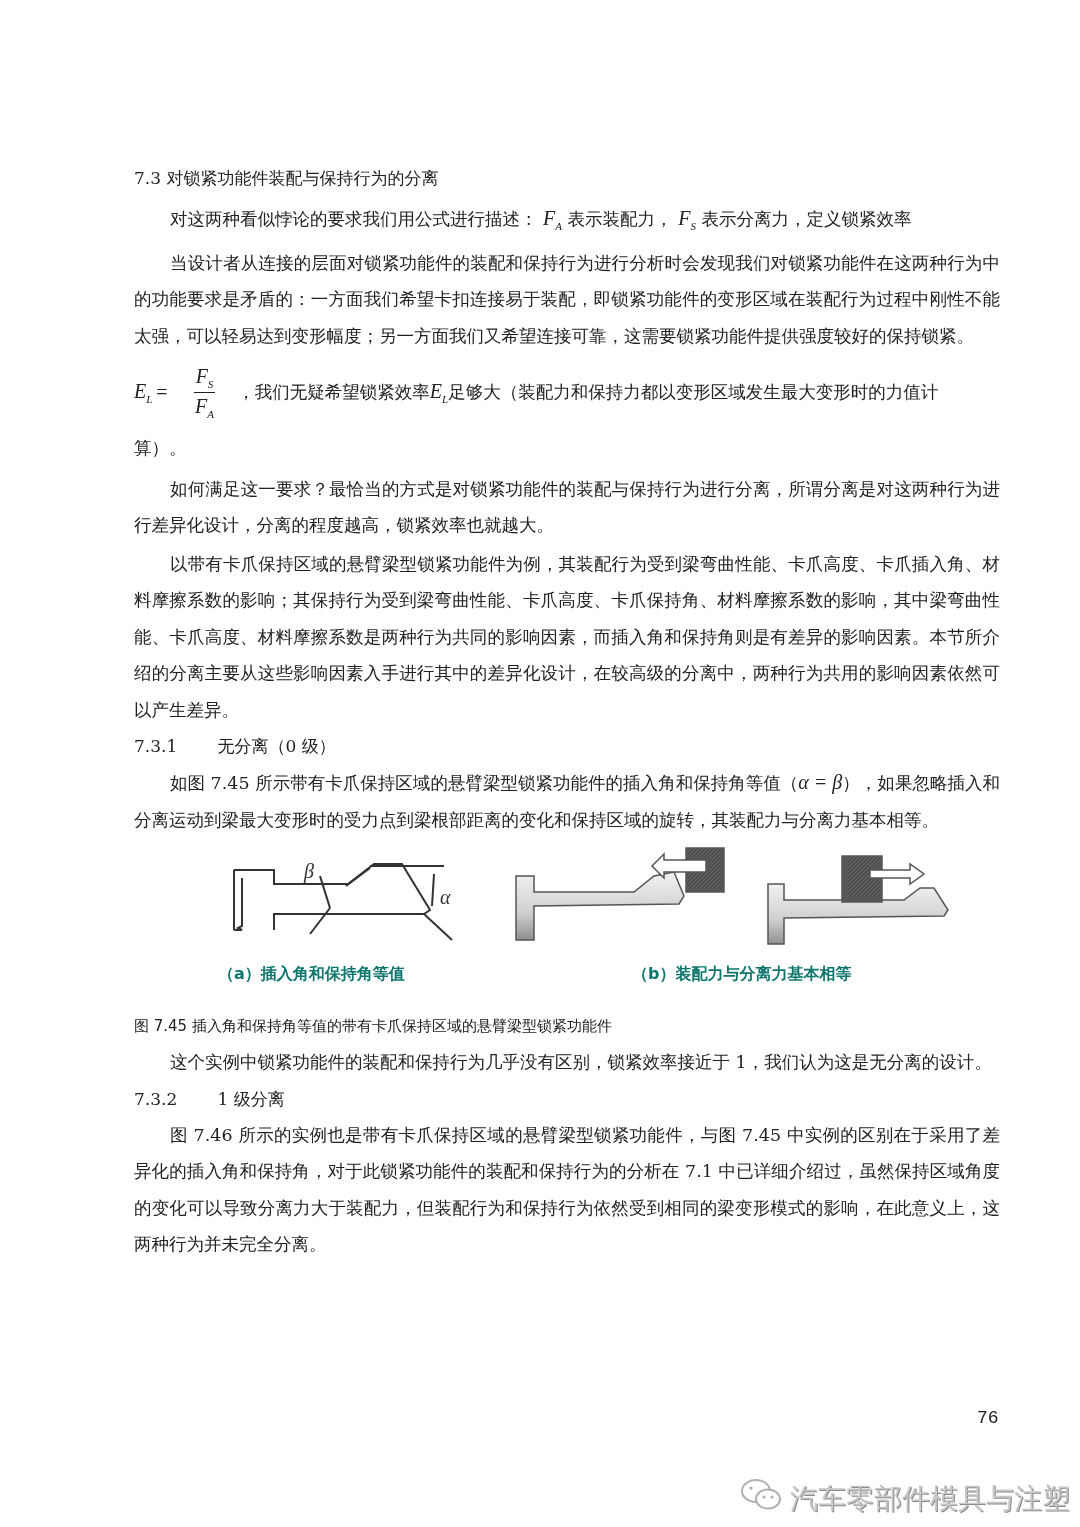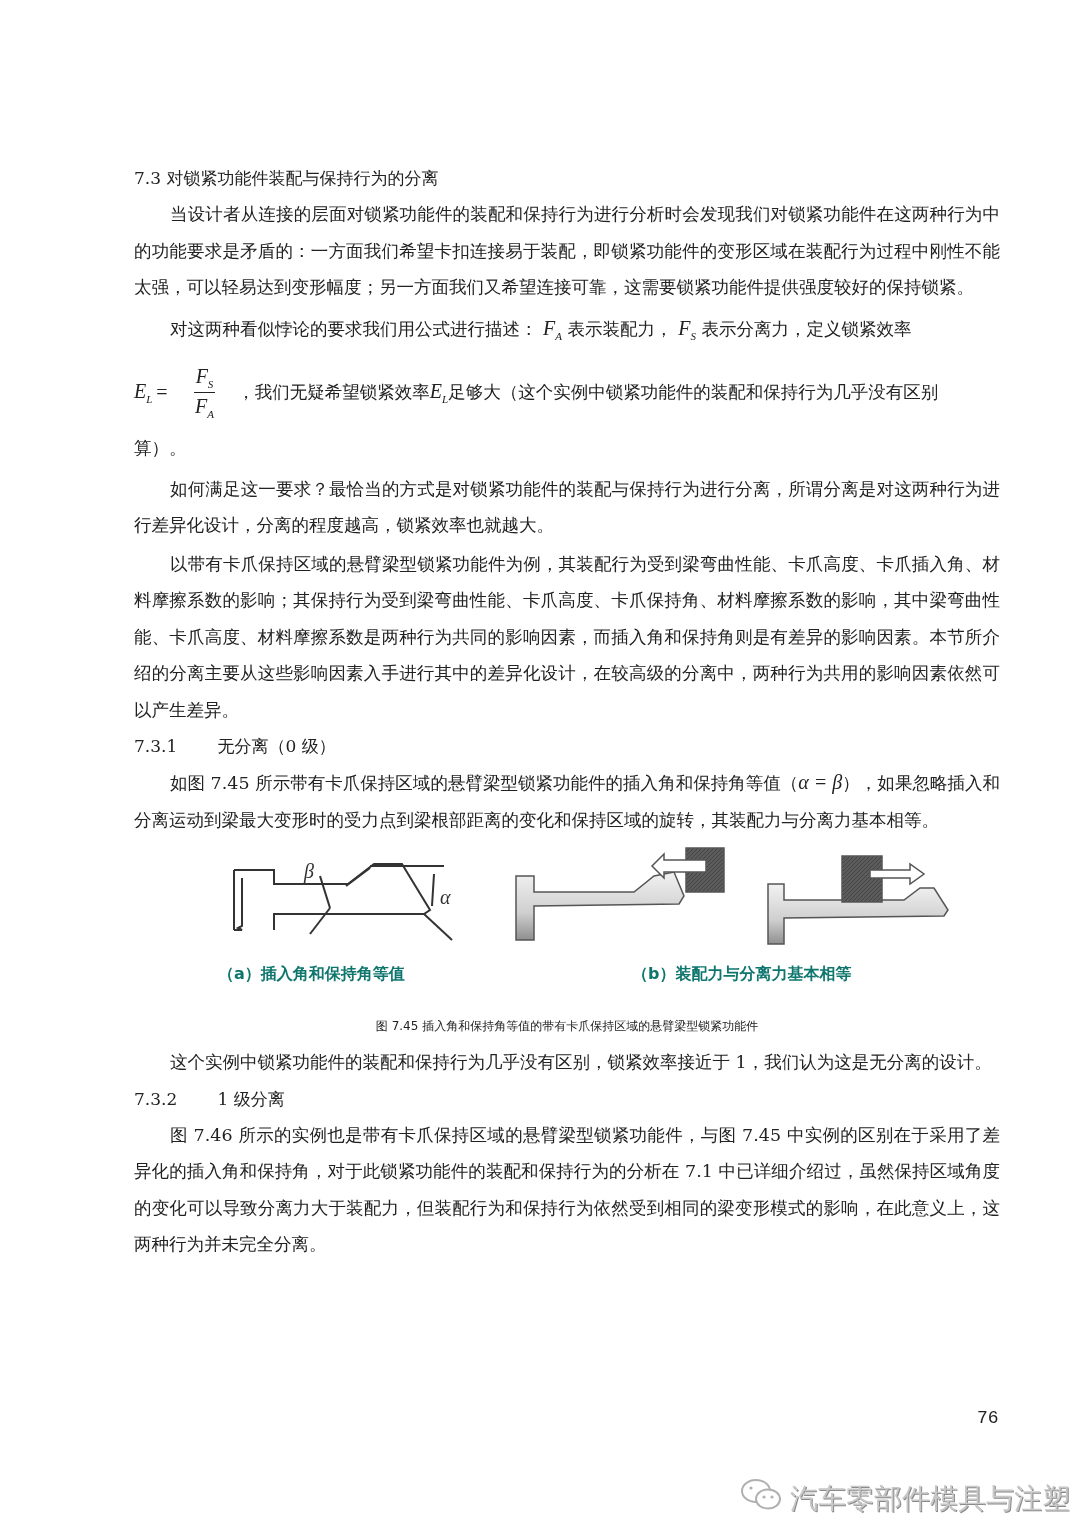--- a/index.html
+++ b/index.html
@@ -11,58 +11,58 @@
   .indent { text-indent: 36px; }
   .heading { font-size: 17px; line-height: 36px; }
   .heading .num { display: inline-block; min-width: 78px; }
   .math { font-family: "Liberation Serif", "DejaVu Serif", serif; font-style: italic; font-size: 20px; }
   .math sub { font-size: 11px; font-style: italic; }
   .formula-row { position: relative; height: 76px; display: flex; align-items: center; font-size: 17.5px; }
   .frac { display: inline-flex; flex-direction: column; align-items: center; vertical-align: middle; margin: 0 22px; }
   .frac .top { border-bottom: 1px solid #222; padding: 0 2px 2px; }
   .frac .bot { padding-top: 2px; }
   .figure { position: relative; height: 160px; margin-top: 6px; }
-  .fig-caption { text-align: center; font-family: "DejaVu Sans", "Liberation Sans", sans-serif; font-size: 12px; line-height: 36px; margin-top: 4px; }
+  .fig-caption { text-align: left; font-family: "DejaVu Sans", "Liberation Sans", sans-serif; font-size: 15px; line-height: 36px; margin-top: 4px; }
   .sub-caption { position: absolute; font-family: "DejaVu Sans", "Liberation Sans", sans-serif; font-weight: bold; font-size: 16px; color: #0f766e; top: 120px; margin-left: 28px; }
   .page-number { position: absolute; left: 965px; top: 1408px; font-size: 18px; font-family: Liberation Mono, monospace; text-align: center; }
   .watermark { position: absolute; left: 728px; top: 1462px; display: flex; align-items: center; gap: 6px;
                color: #c8c8c8; font-family: "DejaVu Sans", "Liberation Sans", sans-serif; font-size: 28px;
                text-shadow: 1px 1px 0 #8a8a8a; margin-top: 16px; }
 </style>
 </head>
 <body>
 
 <div class="page">
   <div class="content">
 
     <div class="heading">
       <span>7.3</span>
       <span>对锁紧功能件装配与保持行为的分离</span>
     </div>
 
-    <div class="para indent">当设计者从连接的层面对锁紧功能件的装配和保持行为进行分析时会发现我们对锁紧功能件在这两种行为中的功能要求是矛盾的：一方面我们希望卡扣连接易于装配，即锁紧功能件的变形区域在装配行为过程中刚性不能太强，可以轻易达到变形幅度；另一方面我们又希望连接可靠，这需要锁紧功能件提供强度较好的保持锁紧。</div>
-
     <div class="para indent" style="margin-top:4px;">
       <span>对这两种看似悖论的要求我们用公式进行描述：</span>
       <span class="math"><span>F</span><sub>A</sub></span>
       <span>表示装配力，</span>
       <span class="math"><span>F</span><sub>S</sub></span>
       <span>表示分离力，定义锁紧效率</span>
     </div>
+
+    <div class="para indent">当设计者从连接的层面对锁紧功能件的装配和保持行为进行分析时会发现我们对锁紧功能件在这两种行为中的功能要求是矛盾的：一方面我们希望卡扣连接易于装配，即锁紧功能件的变形区域在装配行为过程中刚性不能太强，可以轻易达到变形幅度；另一方面我们又希望连接可靠，这需要锁紧功能件提供强度较好的保持锁紧。</div>
 
     <div class="formula-row">
       <span class="math"><span>E</span><sub>L</sub></span>
       <span class="math" style="font-style:normal;margin:0 4px;">=</span>
       <span class="frac">
         <span class="top math"><span>F</span><sub>S</sub></span>
         <span class="bot math"><span>F</span><sub>A</sub></span>
       </span>
       <span>，我们无疑希望锁紧效率</span>
       <span class="math"><span>E</span><sub>L</sub></span>
-      <span>足够大（这个实例中锁紧功能件的装配和保持行为几乎没有区别</span>
+      <span>足够大（装配力和保持力都以变形区域发生最大变形时的力值计</span>
     </div>
     <div class="para">算）。</div>
 
     <div class="para indent" style="margin-top:4px;">如何满足这一要求？最恰当的方式是对锁紧功能件的装配与保持行为进行分离，所谓分离是对这两种行为进行差异化设计，分离的程度越高，锁紧效率也就越大。</div>
     <div class="para indent" style="margin-top:2px;">以带有卡爪保持区域的悬臂梁型锁紧功能件为例，其装配行为受到梁弯曲性能、卡爪高度、卡爪插入角、材料摩擦系数的影响；其保持行为受到梁弯曲性能、卡爪高度、卡爪保持角、材料摩擦系数的影响，其中梁弯曲性能、卡爪高度、材料摩擦系数是两种行为共同的影响因素，而插入角和保持角则是有差异的影响因素。本节所介绍的分离主要从这些影响因素入手进行其中的差异化设计，在较高级的分离中，两种行为共用的影响因素依然可以产生差异。</div>
 
     <div class="heading">
       <span class="num">7.3.1</span>
       <span>无分离（0 级）</span>
     </div>

